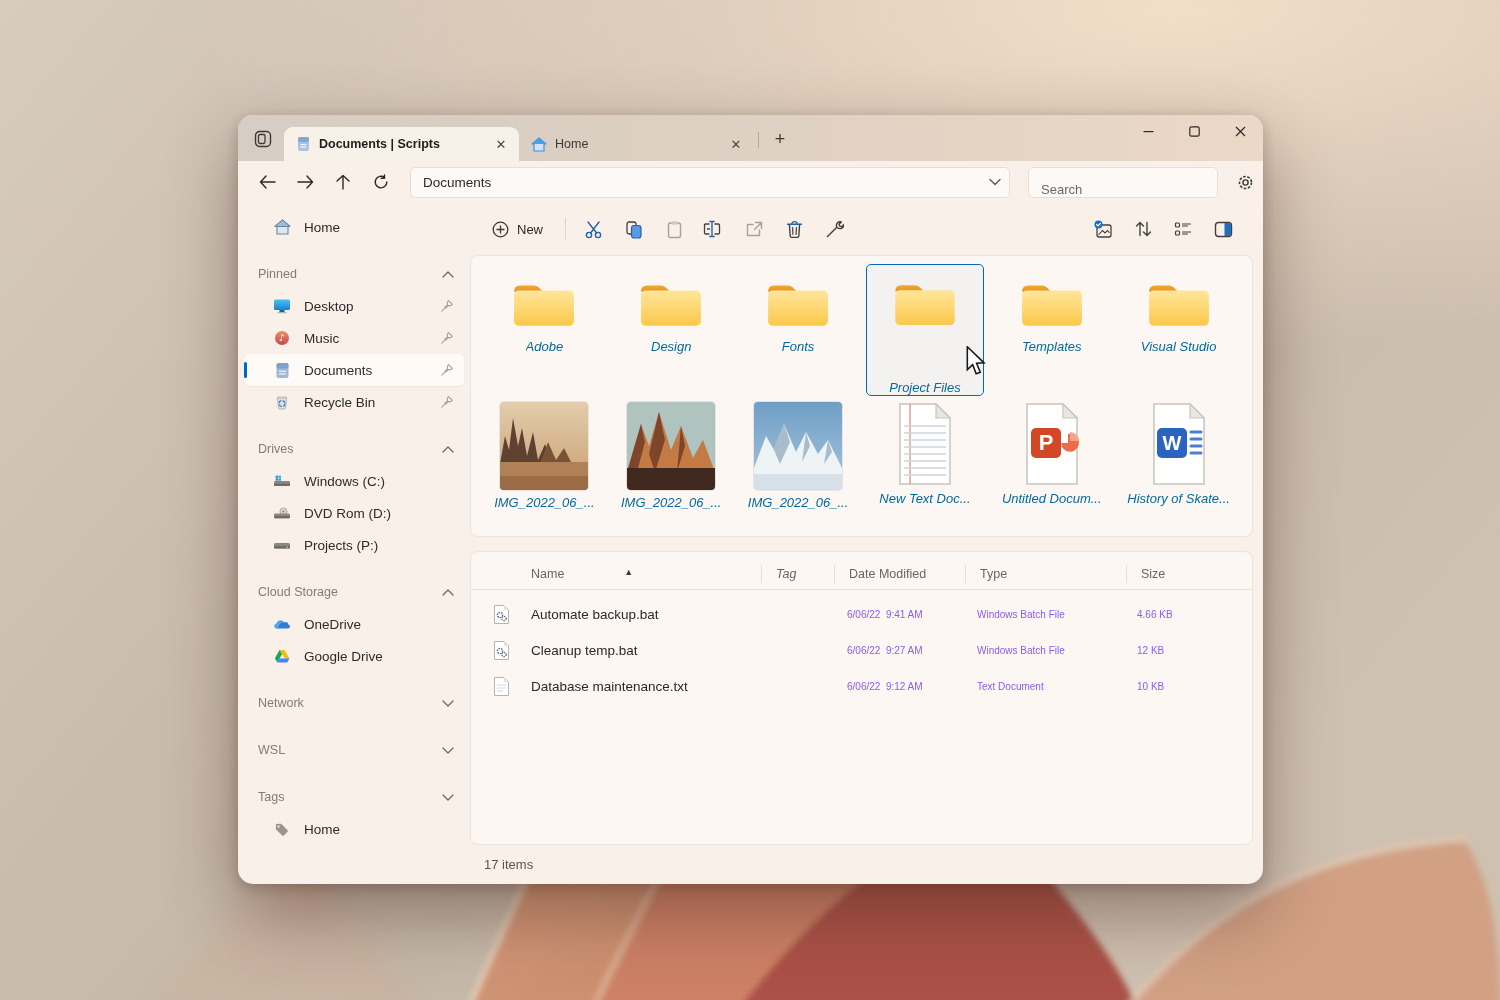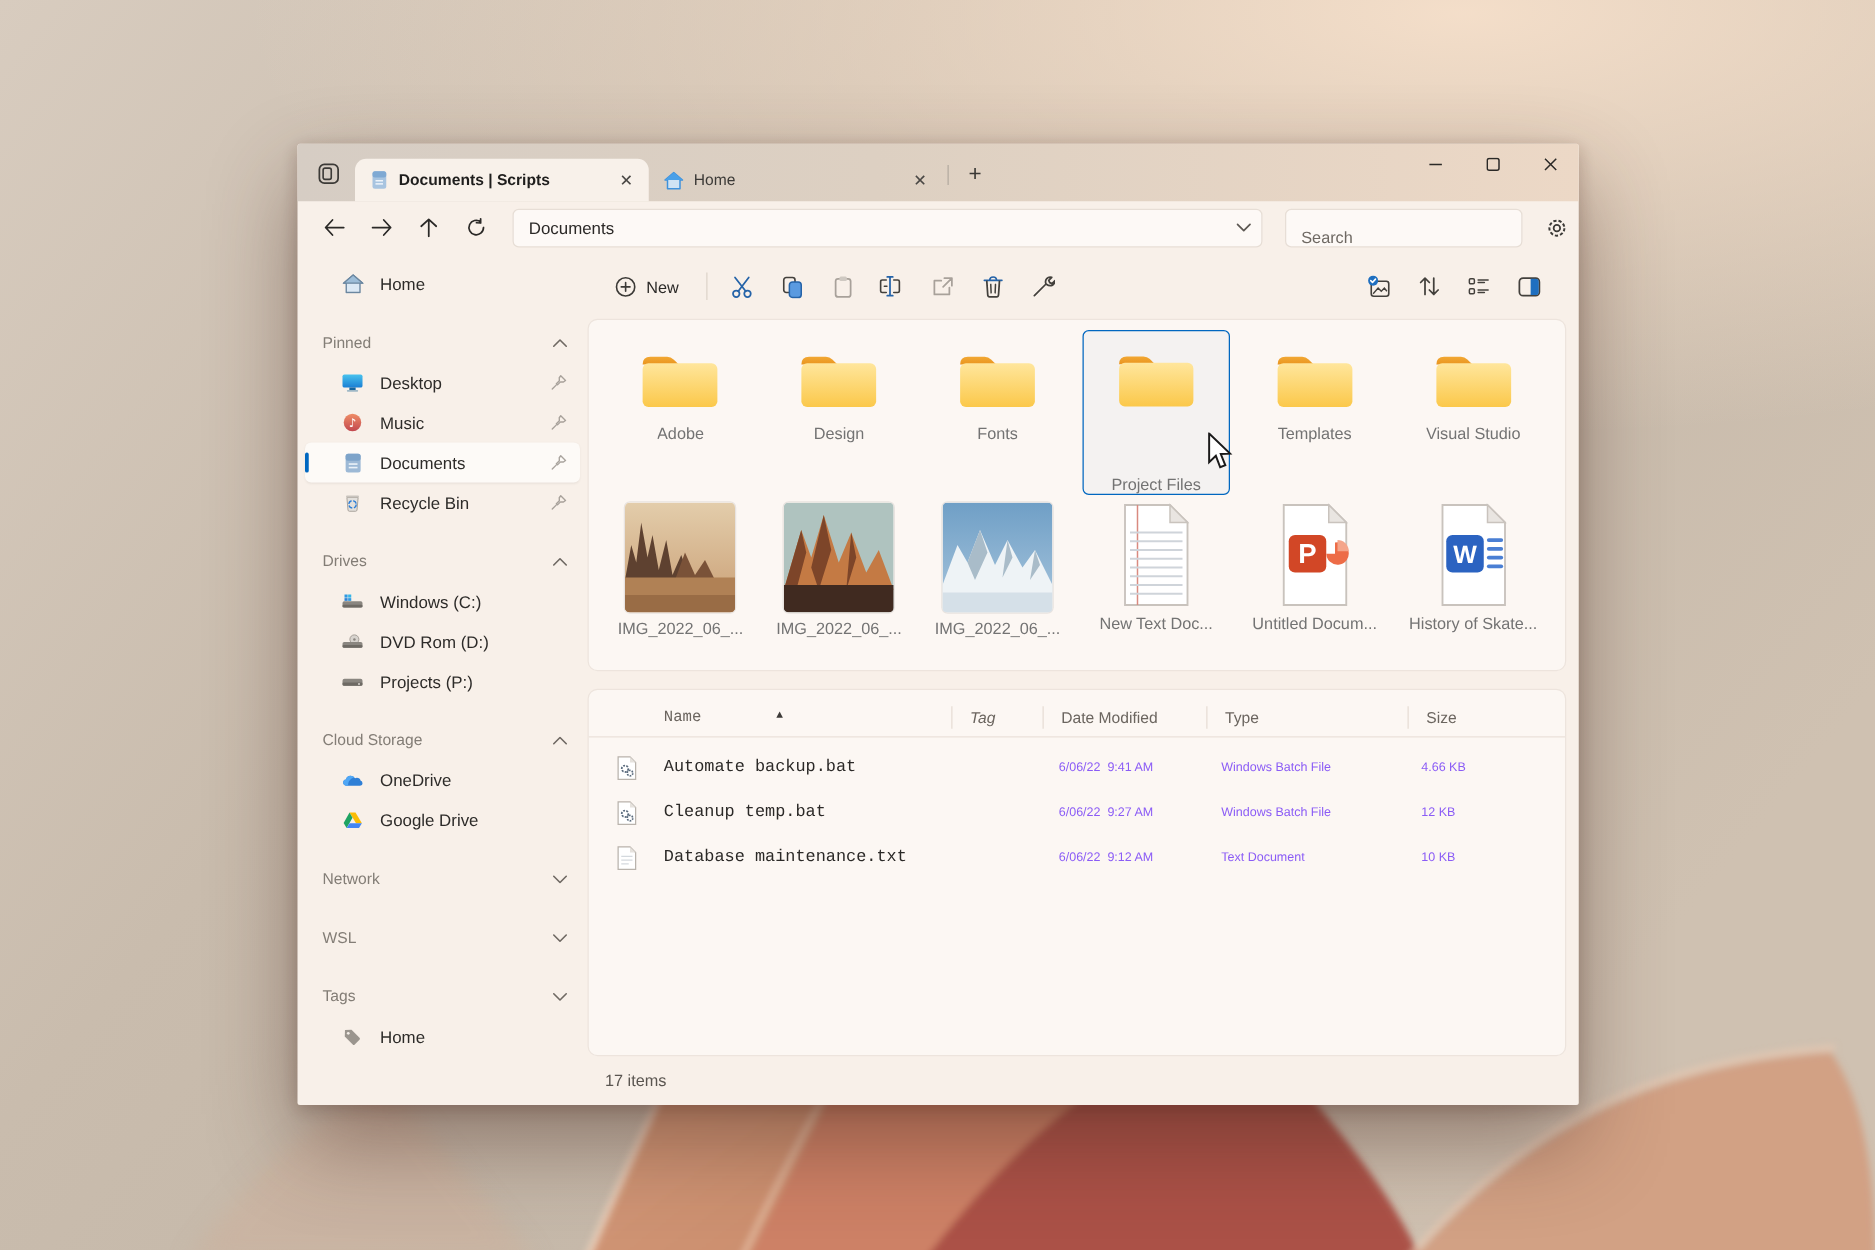--- a/index.html
+++ b/index.html
@@ -4,21 +4,21 @@
 <style>
   * { margin:0; padding:0; box-sizing:border-box; }
   html,body { width:1500px; height:1000px; overflow:hidden; font-family:"Liberation Sans", sans-serif; }
   body { position:relative; background:#c9bcae; }
 
   
   .wallpaper { position:absolute; inset:0; z-index:0; }
 
   
   .window { position:absolute; left:238px; top:115px; width:1025px; height:769px; z-index:10;
-            background:#f8f0e9; border-radius:2px; overflow:hidden;
+            background:#f8f0e9; border-radius:15px; overflow:hidden;
             box-shadow:0 30px 70px rgba(70,40,30,.45), 0 4px 14px rgba(70,40,30,.25);
             color:#2b2927; font-size:13px; }
 
   
   .tabstrip { height:46px; background:linear-gradient(90deg,#d6cdc4 0%,#ddd0c2 45%,#ecd8c6 100%);
               display:flex; align-items:flex-end; position:relative; }
   .tablist-btn { width:30px; height:30px; margin:0 6px 7px 10px; border-radius:6px; display:flex; align-items:center; justify-content:center; cursor:pointer; }
   .tab { width:235px; height:34px; display:flex; align-items:center; padding:0 8px 0 12px; gap:8px; border-radius:9px 9px 0 0; cursor:pointer; }
   .tab.active { background:#f8f1ea; }
   .tab .tab-label { flex:1; font-size:12.5px; font-weight:700; color:#1f1e1d; white-space:nowrap; overflow:hidden; }
@@ -60,33 +60,33 @@
   .new-btn { margin-left:12px; height:34px; padding:0 12px 0 10px; display:flex; align-items:center; gap:8px; border-radius:5px; cursor:pointer; font-size:13px; color:#2b2927; }
   .cmd-divider { width:1px; height:22px; background:#ddd3ca; margin:0 10px; }
   .cmd-btn { width:36px; height:34px; margin-right:4px; display:flex; align-items:center; justify-content:center; border-radius:5px; cursor:pointer; }
   .cmd-right { margin-left:auto; display:flex; margin-right:8px; }
 
   
   .panel { background:#fcf7f3; border:1px solid #ede4dd; border-radius:8px; }
   .icon-panel { height:282px; margin-bottom:14px; padding:8px 14px; display:grid;
                 grid-template-columns:repeat(6,1fr); grid-template-rows:132px 128px; column-gap:8px; }
   .tile { display:flex; flex-direction:column; align-items:center; justify-content:flex-start; border-radius:5px; padding-top:14px; cursor:pointer; position:relative; }
-  .tile .tile-label { margin-top:9px; font-size:13px; color:#737373; max-width:112px; white-space:nowrap; overflow:hidden; }
+  .tile .tile-label { margin-top:9px; font-size:13px; color:#0369a1; max-width:112px; white-space:nowrap; overflow:hidden;font-style:italic; }
   .tile.selected { border:1px solid #0067c0; background:#f4f2f1; padding-top:13px;gap:42px; }
   .thumb { width:88px; height:88px; border-radius:4px; overflow:hidden; box-shadow:0 0 0 1px rgba(0,0,0,.08); }
   .file-tile { padding-top:6px; }
   .file-tile .tile-label { margin-top:5px; }
 
   
   .details-panel { flex:1; padding-top:6px; position:relative; }
   .dt-header { height:32px; display:flex; align-items:center; border-bottom:1px solid #eae1da; }
   .dt-row { height:36px; display:flex; align-items:center; cursor:pointer; }
   .dt-h { font-size:12.5px; color:#6b655f; }
   .c-icon { width:60px; display:flex; justify-content:center; flex-shrink:0; }
-  .c-name { width:230px; flex-shrink:0; display:flex; align-items:flex-start;font-family:Liberation Mono, monospace; }
+  .c-name { width:230px; flex-shrink:0; display:flex; align-items:flex-start; }
   .c-tag  { width:72px; flex-shrink:0;font-style:italic; }
   .c-date { width:130px; flex-shrink:0; white-space:pre; }
   .c-type { width:160px; flex-shrink:0; }
   .c-size { width:100px; flex-shrink:0; }
   .dt-row .c-name { font-size:13.5px; color:#2b2927; }
   .dt-row .c-date, .dt-row .c-type, .dt-row .c-size { font-size:10px; color:#8b5cf6; }
   .sort-arrow { margin-left:60px; font-size:9px; color:#3c3a37; }
   .hsep { width:1px; height:18px; background:#e6ddd5; }
 
   .statusbar { height:39px; display:flex; align-items:center; padding-left:14px; font-size:13px; color:#5a5550; }

